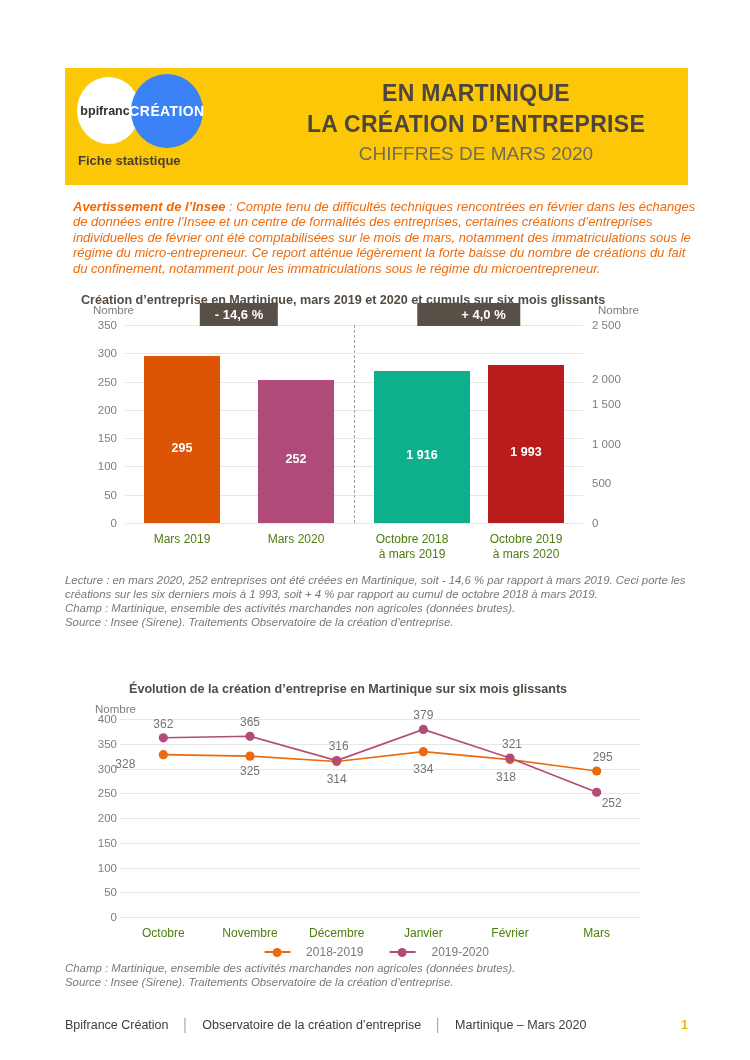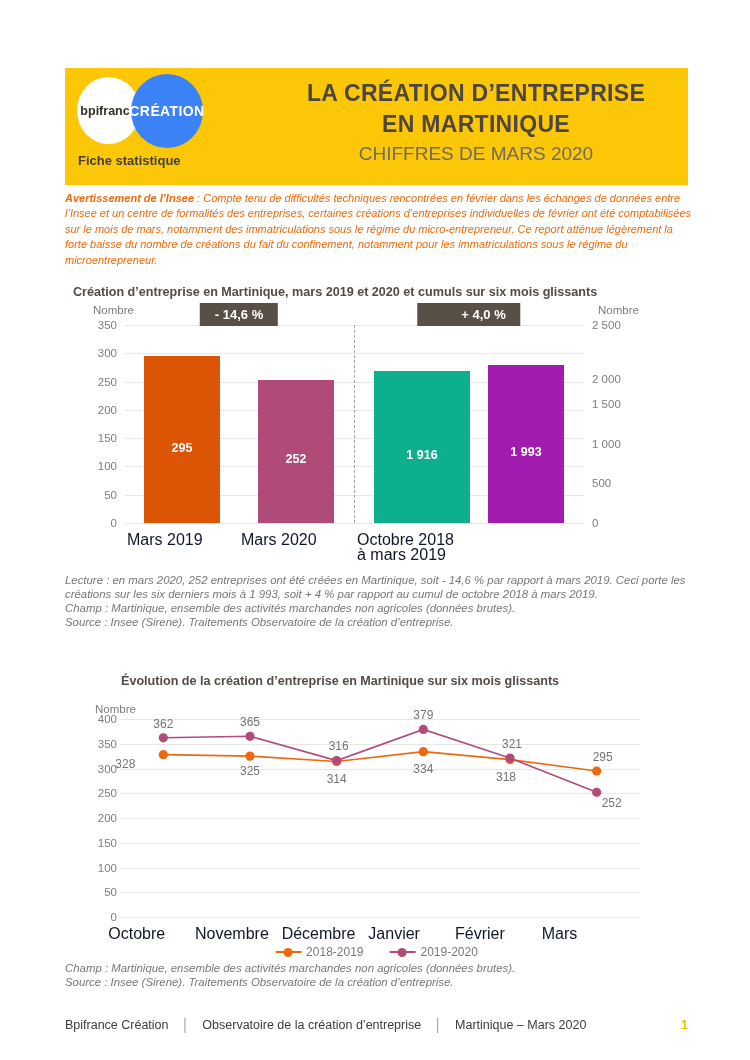--- a/index.html
+++ b/index.html
@@ -13,49 +13,49 @@
   .logo-white { left:12px; top:9px; width:63px; height:67px; background:#ffffff; color:#343028;
                 font-weight:bold; font-size:12.5px; z-index:1; }
   .logo-dark  { left:66px; top:6px; width:72px; height:74px; background:#3b82f6; color:#ffffff;
                 font-weight:bold; font-size:14px; letter-spacing:.4px; z-index:2; }
   .tagline { position:absolute; left:13px; top:85px; font-size:13px; font-weight:bold; color:#463F37; }
   .titles { position:absolute; left:205px; right:6px; top:10px; text-align:center; }
   .t1 { font-size:23px; font-weight:bold; color:#4E463E; line-height:31px; letter-spacing:.3px; }
   .t2 { font-size:19px; color:#6F6A63; margin-top:3px; }
 
   
-  .notice { position:absolute; left:65px; top:191px; width:627px; margin:0;
-            font-size:11px; font-style:italic; color:#EE6B0C; line-height:15.4px; }
+  .notice { position:absolute; left:65px; top:191px; width:627px; margin:8px;
+            font-size:13px; font-style:italic; color:#EE6B0C; line-height:15.4px; }
   .notice strong { font-weight:bold; }
 
   
-  .sec { position:absolute; left:65px; margin:8px; font-size:12.6px; font-weight:bold; color:#544C44; }
+  .sec { position:absolute; left:65px; margin:16px; font-size:12.6px; font-weight:bold; color:#544C44; }
   .sec1 { top:277px; } .sec2 { top:666px;padding-left:48px; }
 
   
   .chart1 { position:absolute; left:65px; top:300px; width:623px; height:262px; }
   .chart2 { position:absolute; left:65px; top:700px; width:623px; height:268px; }
   .chart2 svg { position:absolute; left:0; top:0; }
 
   .gridline { position:absolute; height:1px; background:#E9E7E3; }
   .tick { position:absolute; font-size:11.5px; color:#7D7D7D; line-height:14px; }
   .tick-left { width:52px; text-align:right; }
   .axis-name { position:absolute; font-size:11.5px; color:#7D7D7D; }
   .pct-badge { position:absolute; transform:translateX(-50%); background:#584F47; color:#fff;
                font-weight:bold; font-size:13px; padding:4px 15px; white-space:nowrap; }
   .divider { position:absolute; width:0; border-left:1.6px dashed #A3A3A3; }
   .bar { position:absolute; }
   .bar-label { position:absolute; left:0; right:0; top:55%; transform:translateY(-50%);
                text-align:center; color:#fff; font-weight:bold; font-size:12.5px; }
-  .cat-label { position:absolute; transform:translateX(-50%); text-align:left; font-size:16px;
-               color:#0f172a; white-space:pre-line; line-height:15px; width:110px; }
+  .cat-label { position:absolute; transform:translateX(-50%); text-align:center; font-size:12px;
+               color:#4d7c0f; white-space:pre-line; line-height:15px; width:110px; }
   .pt-label { position:absolute; transform:translate(-50%,-50%); font-size:12px; color:#747474;
               white-space:nowrap; }
   .legend { position:absolute; display:flex; gap:26px; left:50%; transform:translateX(-50%); }
-  .legend-item { display:flex; align-items:center; gap:5px; font-size:12px; color:#7A7A7A;text-align:right; }
+  .legend-item { display:flex; align-items:center; gap:16px; font-size:12px; color:#7A7A7A;text-align:right; }
   .lm { position:relative; width:26px; height:10px; display:inline-block; }
   .lm-line { position:absolute; left:0; right:0; top:4px; height:2px; }
   .lm-dot { position:absolute; left:8px; top:0.5px; width:9px; height:9px; border-radius:50%; }
 
   
   .notes { position:absolute; left:65px; width:627px; font-size:11.4px; font-style:italic;
            color:#777777; line-height:14px; }
   .n1 { top:573px; } .n2 { top:961px; }
 
   
@@ -70,22 +70,22 @@
 
   <header class="band">
     <div class="logo-circle logo-white">
       <span>bpifrance</span>
     </div>
     <div class="logo-circle logo-dark">
       <span>CRÉATION</span>
     </div>
     <div class="tagline">Fiche statistique</div>
     <div class="titles">
+      <div class="t1">EN MARTINIQUE</div>
       <div class="t1">LA CRÉATION D’ENTREPRISE</div>
-      <div class="t1">EN MARTINIQUE</div>
       <div class="t2">CHIFFRES DE MARS 2020</div>
     </div>
   </header>
 
   <p class="notice"><strong>Avertissement de l’Insee</strong><span> : Compte tenu de difficultés techniques rencontrées en février dans les échanges de données entre l’Insee et un centre de formalités des entreprises, certaines créations d’entreprises individuelles de février ont été comptabilisées sur le mois de mars, notamment des immatriculations sous le régime du micro-entrepreneur. Ce report atténue légèrement la forte baisse du nombre de créations du fait du confinement, notamment pour les immatriculations sous le régime du microentrepreneur.</span></p>
 
   <h2 class="sec sec1">Création d’entreprise en Martinique, mars 2019 et 2020 et cumuls sur six mois glissants</h2>
   <div class="chart1" id="chart1">
       <div class="gridline" style="left: 60px; top: 223px; width: 458px;"></div>
       <div class="tick tick-left" style="left: 0px; top: 216px;">0</div>
@@ -120,23 +120,25 @@
       <div class="cat-label" style="left: 117px; top: 232px;">Mars 2019</div>
       <div class="bar" style="left: 193px; top: 80.44px; width: 76px; height: 142.56px; background: rgb(176, 74, 120);">
         <div class="bar-label">252</div>
       </div>
       <div class="cat-label" style="left: 231px; top: 232px;">Mars 2020</div>
       <div class="bar" style="left: 309px; top: 71.2528px; width: 76px; height: 151.747px; background: rgb(13, 175, 140); padding-left: 20px;">
         <div class="bar-label">1 916</div>
       </div>
       <div class="cat-label" style="left: 347px; top: 232px;">Octobre 2018
 à mars 2019</div>
-      <div class="bar" style="left: 423px; top: 65.1544px; width: 76px; height: 157.846px; background: #a21caf;">
+      <div class="bar" style="left: 423px; top: 65.1544px; width: 76px; height: 157.846px; background: #b91c1c;">
         <div class="bar-label">1 993</div>
       </div>
+      <div class="cat-label" style="left: 461px; top: 232px;">Octobre 2019
+à mars 2020</div>
     </div>
 
   <div class="notes n1">
     <div>Lecture : en mars 2020, 252 entreprises ont été créées en Martinique, soit - 14,6 % par rapport à mars 2019. Ceci porte les créations sur les six derniers mois à 1 993, soit + 4 % par rapport au cumul de octobre 2018 à mars 2019.</div>
     <div>Champ : Martinique, ensemble des activités marchandes non agricoles (données brutes).</div>
     <div>Source : Insee (Sirene). Traitements Observatoire de la création d’entreprise.</div>
   </div>
 
   <h2 class="sec sec2">Évolution de la création d’entreprise en Martinique sur six mois glissants</h2>
   <div class="chart2" id="chart2">

